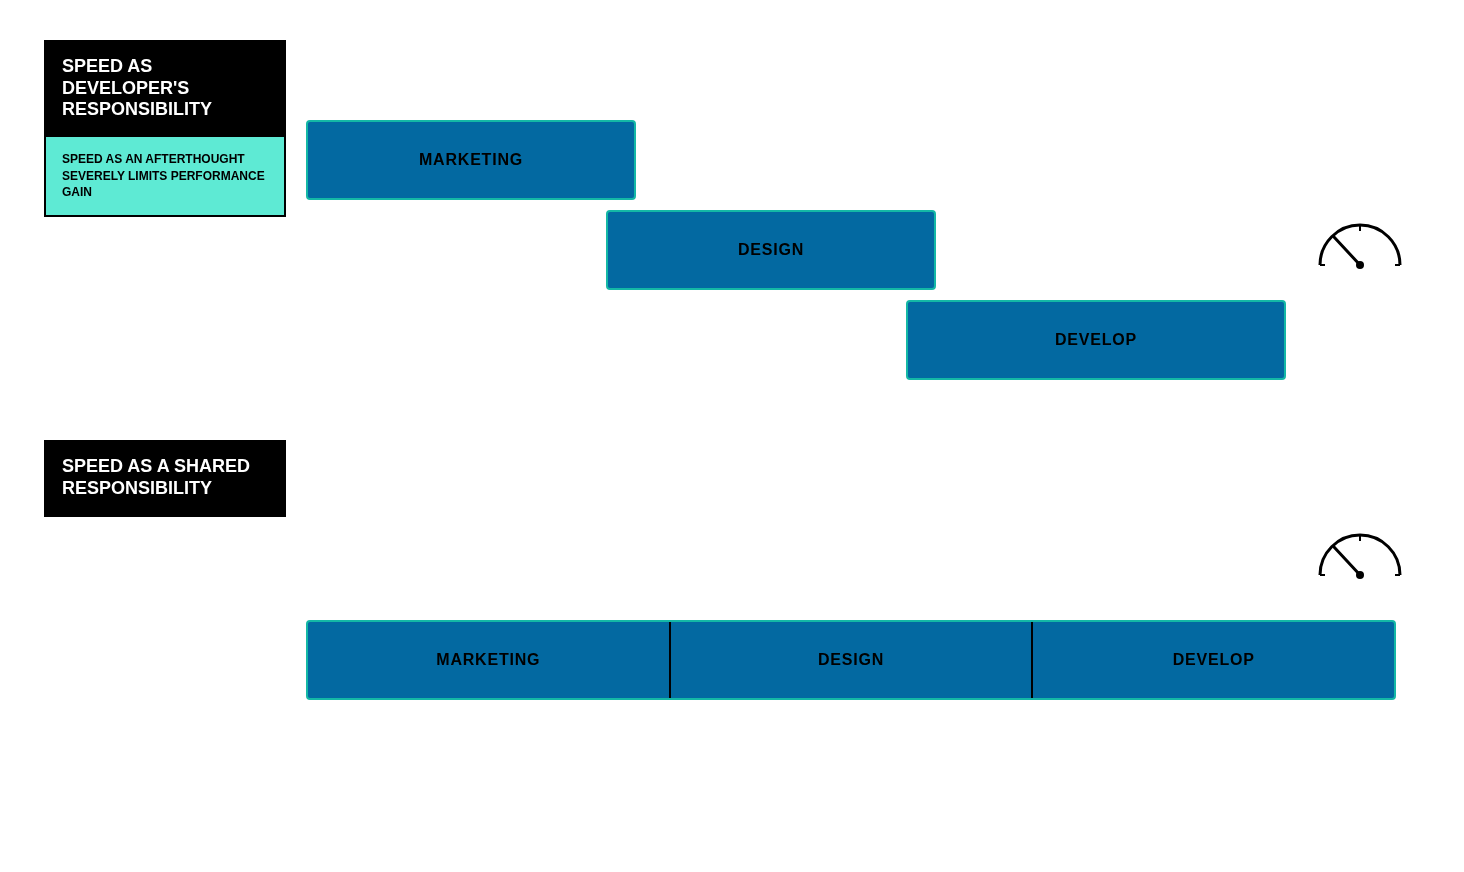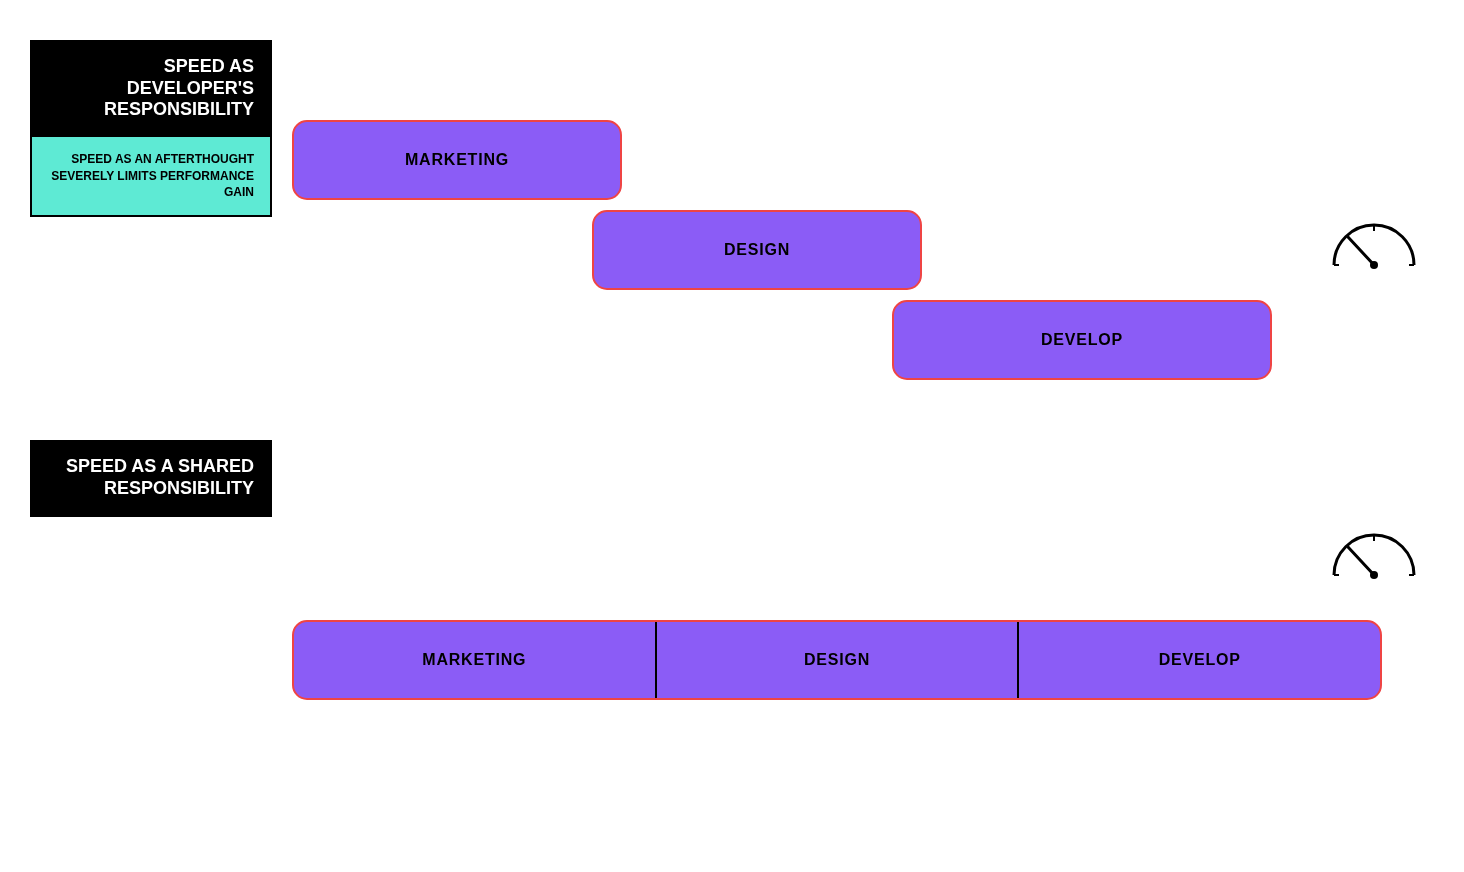--- a/index.html
+++ b/index.html
@@ -10,22 +10,21 @@
       width: 1464px;
       height: 872px;
       overflow: hidden;
       position: relative;
     }
 
     .page-container {
       width: 1464px;
       height: 872px;
       position: relative;
-      padding: 30px 30px;
-      text-align: right;
+      padding: 30px 44px;
     }
 
     
     .section {
       display: flex;
       align-items: flex-start;
       position: relative;
     }
 
     .section-top {
@@ -71,30 +70,30 @@
     
     .diagram-area {
       flex: 1;
       position: relative;
       margin-left: 20px;
     }
 
     
     .process-box {
       position: absolute;
-      border: 2px solid #ef4444;
-      border-radius: 15px;
+      border: 2px solid #14b8a6;
+      border-radius: 4px;
       display: flex;
       align-items: center;
       justify-content: center;
       font-size: 16px;
       font-weight: 700;
       letter-spacing: 0.05em;
       text-transform: uppercase;
-      background: #8b5cf6;
+      background: #0369a1;
     }
 
     
     .top-marketing {
       left: 0px;
       top: 80px;
       width: 330px;
       height: 80px;
     }
 

